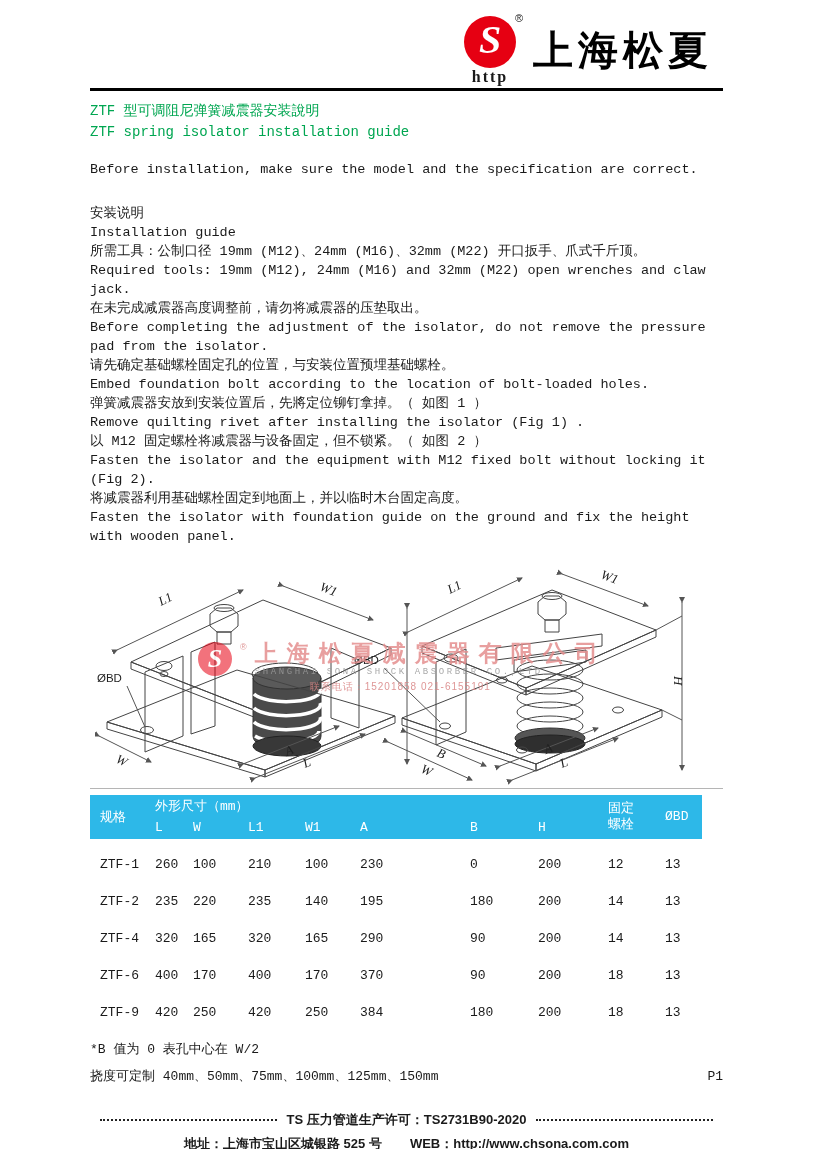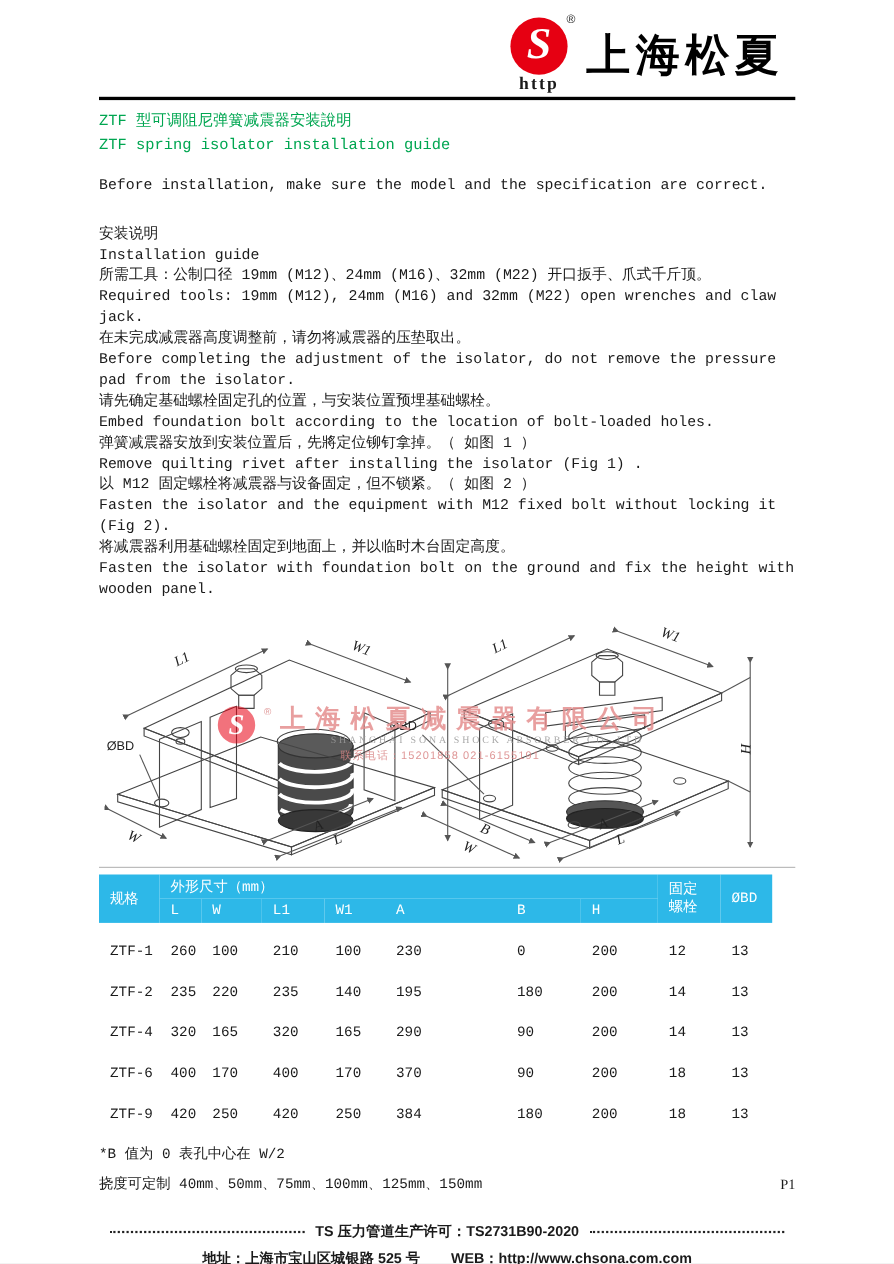--- a/index.html
+++ b/index.html
@@ -37,37 +37,37 @@
   svg .lbl{font-family:"Liberation Serif","DejaVu Serif",serif;font-style:italic;font-size:13px;fill:#222;}
   svg .lbl2{font-family:"Liberation Sans","DejaVu Sans",sans-serif;font-size:11.5px;fill:#222;}
   .watermark{position:absolute;left:108px;top:92px;width:420px;display:flex;gap:8px;align-items:flex-start;
     pointer-events:none;opacity:.85;}
   .wm-circle{width:34px;height:34px;border-radius:50%;background:rgba(230,0,18,.65);color:#fff;
     display:flex;align-items:center;justify-content:center;font-family:"Liberation Serif",serif;
     font-style:italic;font-weight:bold;font-size:26px;flex:0 0 auto;}
   .wm-reg{font-size:9px;color:#d98585;font-family:"Liberation Sans",sans-serif;}
   .wm-cn{color:#e58f8f;font-size:23px;font-weight:bold;letter-spacing:9px;line-height:1;
     font-family:"Liberation Sans",sans-serif;white-space:nowrap;}
-  .wm-en{color:#9a9a9a;font-size:9px;letter-spacing:2.6px;font-family:Liberation Serif, serif;
-    margin-top:2px;white-space:nowrap;padding-left:46px;}
+  .wm-en{color:#9a9a9a;font-size:9px;letter-spacing:2.6px;font-family:Liberation Mono, monospace;
+    margin-top:2px;white-space:nowrap;}
   .wm-tel{color:#d98585;font-size:10px;letter-spacing:1px;font-family:"Liberation Sans",sans-serif;
     margin-top:3px;padding-left:55px;white-space:nowrap;}
   
   .table-wrap{margin-top:0;border-top:1px solid #b5b5b5;padding-top:6px;}
   table.spec{border-collapse:collapse;table-layout:fixed;width:612px;font-size:13px;}
   table.spec col{}
   table.spec th{background:#2db8e8;color:#fff;font-weight:normal;text-align:left;
     padding:2px 0 2px 10px;font-size:13px;}
   table.spec thead tr{height:22px;}
   table.spec td{padding:14px 0 0 10px;height:23px;vertical-align:middle;}
   .bolt-th{white-space:pre-line;line-height:16px;}
   
   .notes{margin-top:16px;font-size:13px;line-height:19.5px;}
   .notes .row2{display:flex;margin-top:8px;}
-  .notes .pageno{margin-left:auto;font-family:Liberation Serif, serif;}
+  .notes .pageno{margin-left:auto;}
   
   .footer{margin-top:24px;font-family:"Liberation Sans",sans-serif;font-weight:bold;font-size:13px;}
   .dotline{display:flex;align-items:center;}
   .dots{flex:1;border-top:2px dotted #222;height:0;margin:0 10px;}
   .addrline{display:flex;justify-content:center;gap:28px;margin-top:6px;}
 </style>
 </head>
 <body>
 
 <div id="page">
@@ -102,21 +102,21 @@
     <div>Required tools: 19mm (M12), 24mm (M16) and 32mm (M22) open wrenches and claw jack.</div>
     <div>在未完成减震器高度调整前，请勿将减震器的压垫取出。</div>
     <div>Before completing the adjustment of the isolator, do not remove the pressure pad from the isolator.</div>
     <div>请先确定基础螺栓固定孔的位置，与安装位置预埋基础螺栓。</div>
     <div>Embed foundation bolt according to the location of bolt-loaded holes.</div>
     <div>弹簧减震器安放到安装位置后，先將定位铆钉拿掉。（ 如图 1 ）</div>
     <div>Remove quilting rivet after installing the isolator (Fig 1) .</div>
     <div>以 M12 固定螺栓将减震器与设备固定，但不锁紧。（ 如图 2 ）</div>
     <div>Fasten the isolator and the equipment with M12 fixed bolt without locking it (Fig 2).</div>
     <div>将减震器利用基础螺栓固定到地面上，并以临时木台固定高度。</div>
-    <div>Fasten the isolator with foundation bolt on the ground and fix the height with wooden panel.</div>
+    <div>Fasten the isolator with foundation guide on the ground and fix the height with wooden panel.</div>
   </div>
 
   <div class="figures">
 
     <svg class="fig fig-left" width="320" height="240" viewBox="0 0 320 240">
       <defs>
         <marker id="ar" markerWidth="7" markerHeight="7" refX="5" refY="3" orient="auto">
           <path d="M0,0 L6,3 L0,6 Z" fill="#555"></path>
         </marker>
       </defs>

